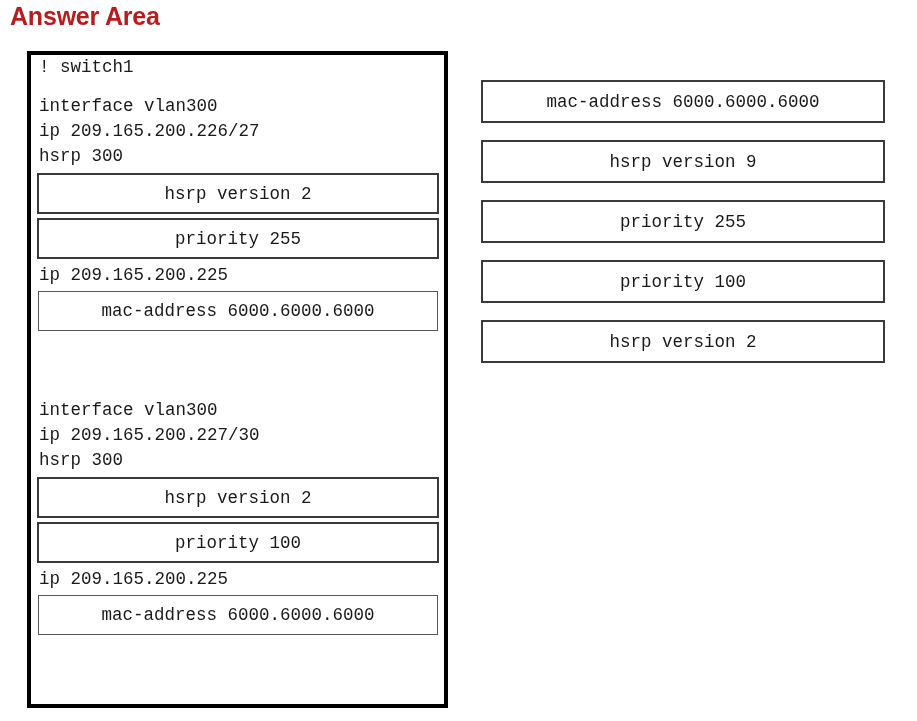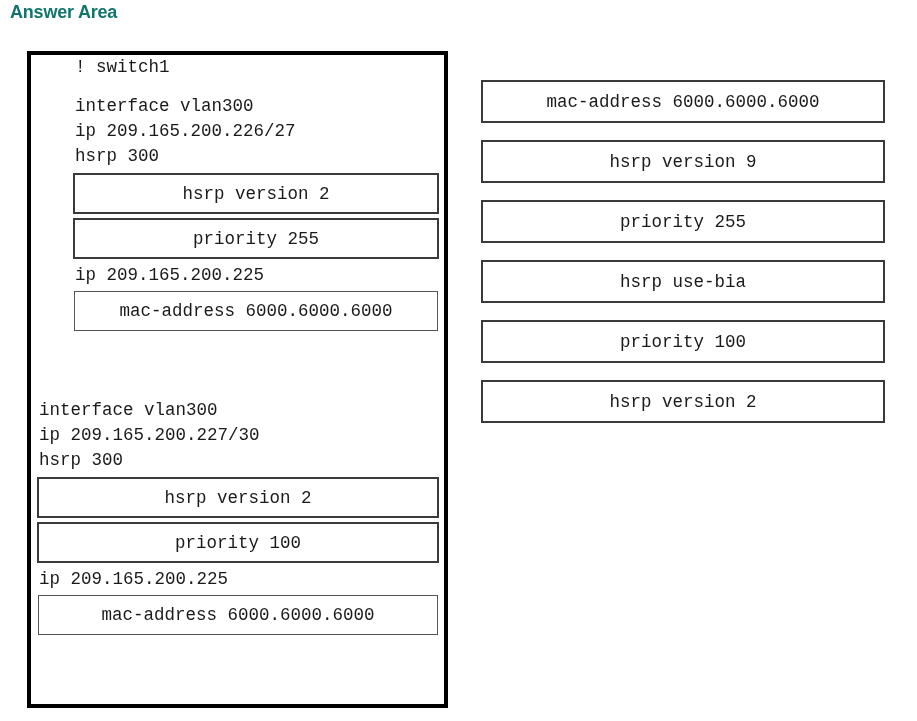--- a/index.html
+++ b/index.html
@@ -12,44 +12,44 @@
     height: 721px;
     position: relative;
     font-family: "Liberation Sans", sans-serif;
     overflow: hidden;
   }
 
   #page-title {
     position: absolute;
     left: 10px;
     top: 2px;
-    font-size: 18px;
+    font-size: 25px;
     font-weight: bold;
-    color: #0f766e;
+    color: #b91c1c;
     letter-spacing: -0.2px;
   }
 
   
   #answer-container {
     position: absolute;
     left: 27px;
     top: 51px;
     width: 421px;
     height: 657px;
     border: 4px solid #000000;
     box-sizing: border-box;
     background: #ffffff;
   }
 
   .config-block {
     position: absolute;
     left: 0;
     right: 0;
   }
-  #config-switch1 { top: 0px; padding-left: 36px; }
+  #config-switch1 { top: 0px; }
   #config-switch2 { top: 329px; }
 
   .code-line {
     font-family: "Liberation Mono", "DejaVu Sans Mono", monospace;
     font-size: 17.5px;
     line-height: 25px;
     color: #1a1a1a;
     white-space: pre;
     padding-left: 8px;
   }
@@ -151,21 +151,18 @@
   <div class="option-tile">
     <span class="tile-text">mac-address 6000.6000.6000</span>
   </div>
   <div class="option-tile">
     <span class="tile-text">hsrp version 9</span>
   </div>
   <div class="option-tile">
     <span class="tile-text">priority 255</span>
   </div>
   <div class="option-tile">
-    <span class="tile-text">hsrp use-bia</span>
-  </div>
-  <div class="option-tile">
     <span class="tile-text">priority 100</span>
   </div>
   <div class="option-tile">
     <span class="tile-text">hsrp version 2</span>
   </div>
 </div>
 
 </body></html>

